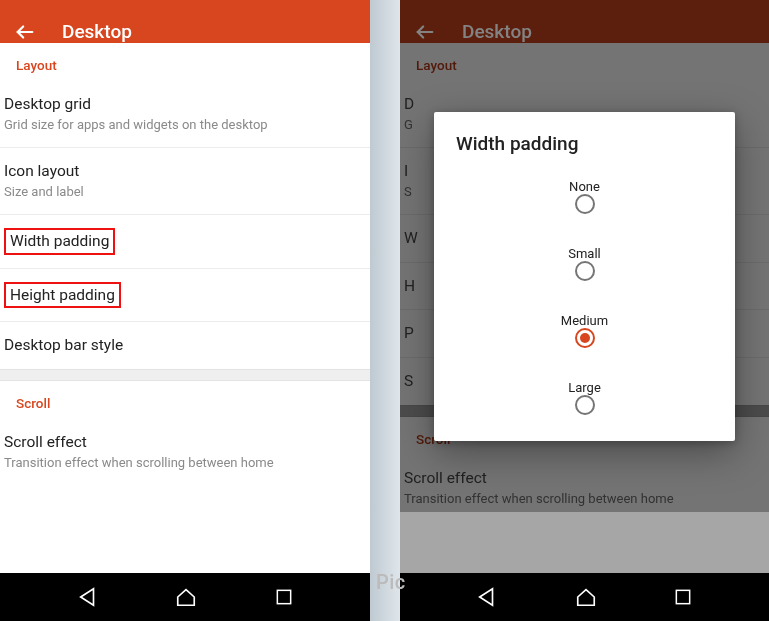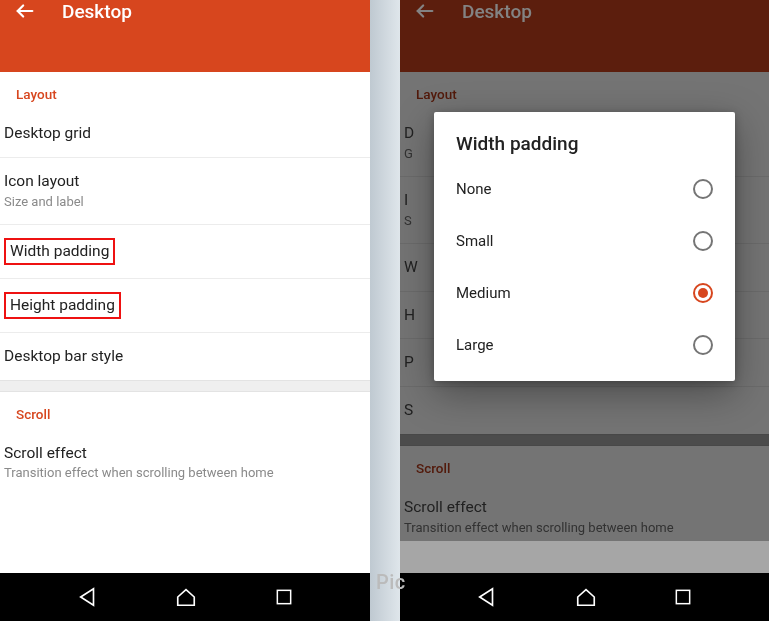--- a/index.html
+++ b/index.html
@@ -21,25 +21,25 @@
   }
   .phone.left { left: 0; width: 370px; }
   .phone.right { left: 400px; width: 369px; }
   .gap-shadow {
     position: absolute;
     left: 370px; top: 0; width: 30px; height: 621px;
     background: linear-gradient(to right, #bfc9d1 0%, #dfe6eb 100%);
   }
 
   .app-bar {
-    height: 72px;
+    height: 43px;
     background: #d7461e;
     color: #fff;
     display: flex;
-    align-items: flex-start;
+    align-items: flex-end;
     padding: 0 14px;
     gap: 26px;
   }
   .app-bar .title { font-size: 19px; font-weight: 500; }
   .back-icon svg { display:block; }
 
   .content { background:#fff; }
   .section-header {
     color: #d7461e;
     font-size: 13.5px;
@@ -84,21 +84,21 @@
   .dialog {
     position:absolute; left: 34px; right: 34px; top: 112px;
     background:#fff; border-radius:2px;
     box-shadow: 0 12px 38px rgba(0,0,0,.35), 0 2px 8px rgba(0,0,0,.25);
     padding: 20px 0 10px;
   }
   .dialog-title { font-size: 19px; font-weight:500; color:#222; padding: 0 22px 8px; }
   .option {
     display:flex; align-items:center; justify-content:space-between;
     padding: 16px 22px;
-    font-size: 15px; color:#222;
+    font-size: 13px; color:#222;flex-direction:column;
   }
   .radio {
     width:20px; height:20px; border:2px solid #757575; border-radius:50%;
     position:relative; flex-shrink:0;
   }
   .radio.selected { border-color:#d7461e; }
   .radio.selected::after {
     content:""; position:absolute; inset:3px; background:#d7461e; border-radius:50%;
   }
 
@@ -122,20 +122,21 @@
         </svg>
     </span>
     <span class="title">Desktop</span>
   </div>
   <div class="content">
     <div class="section-header">Layout</div>
 
     <div class="row">
       <div class="texts">
         <div class="title">Desktop grid</div>
+        <div class="sub">Grid size for apps and widgets on the desktop</div>
       </div>
     </div>
 
     <div class="row">
       <div class="texts">
         <div class="title">Icon layout</div>
         <div class="sub">Size and label</div>
       </div>
     </div>
 

